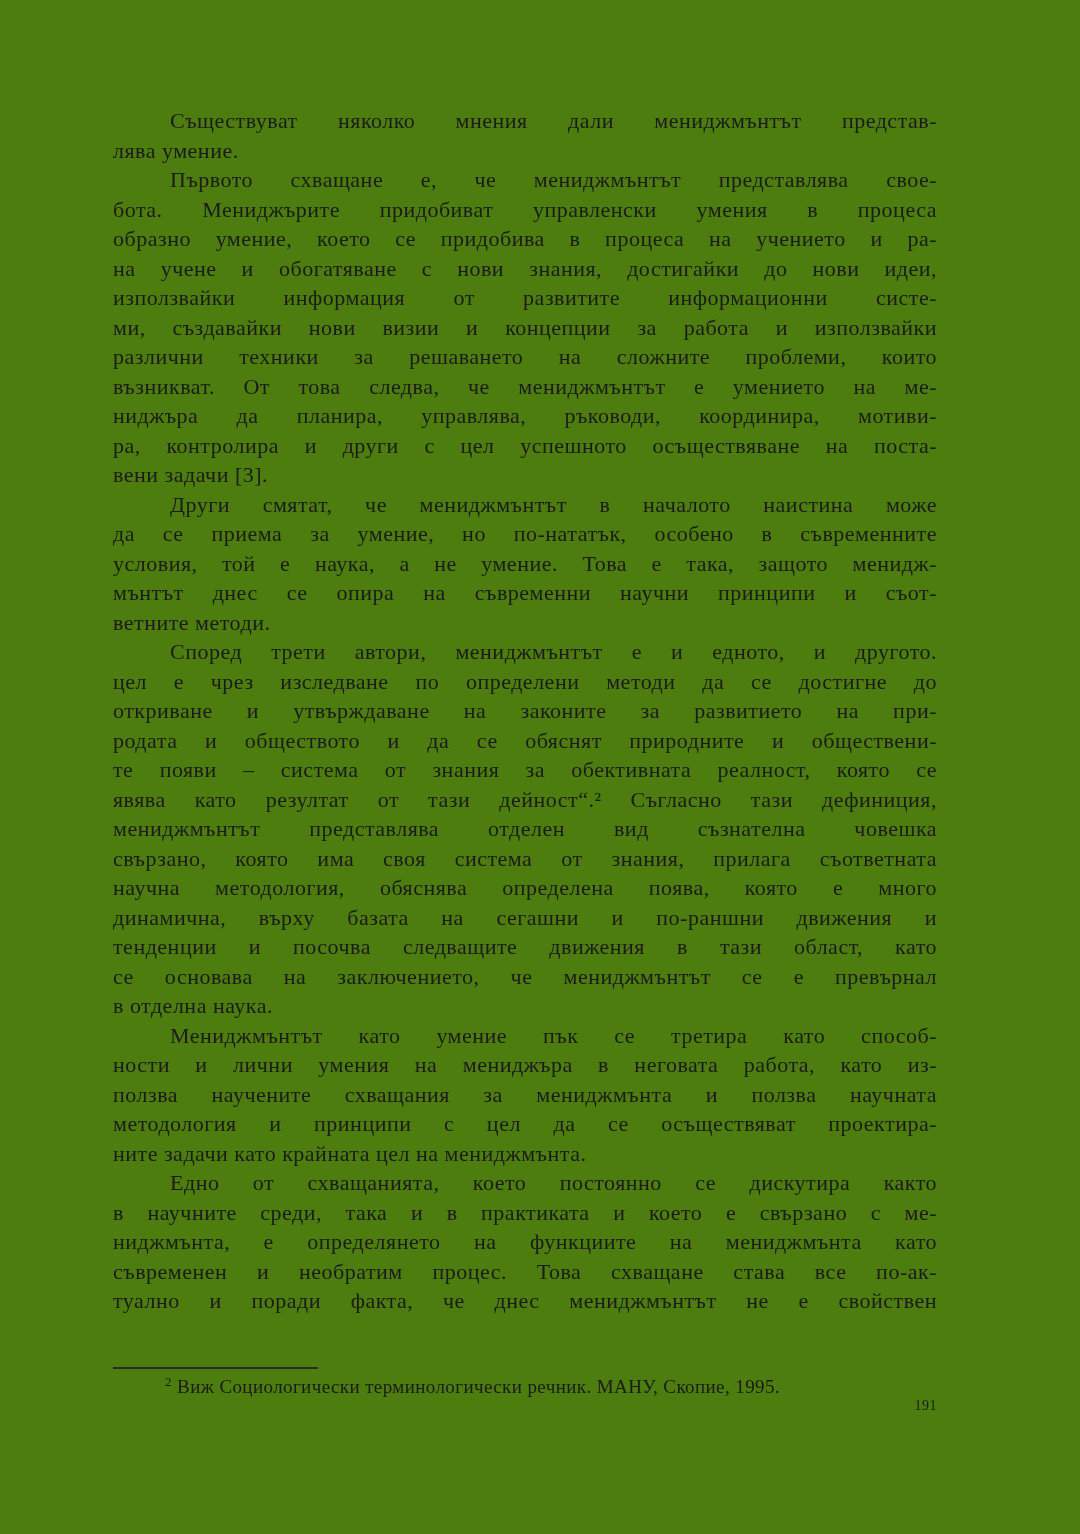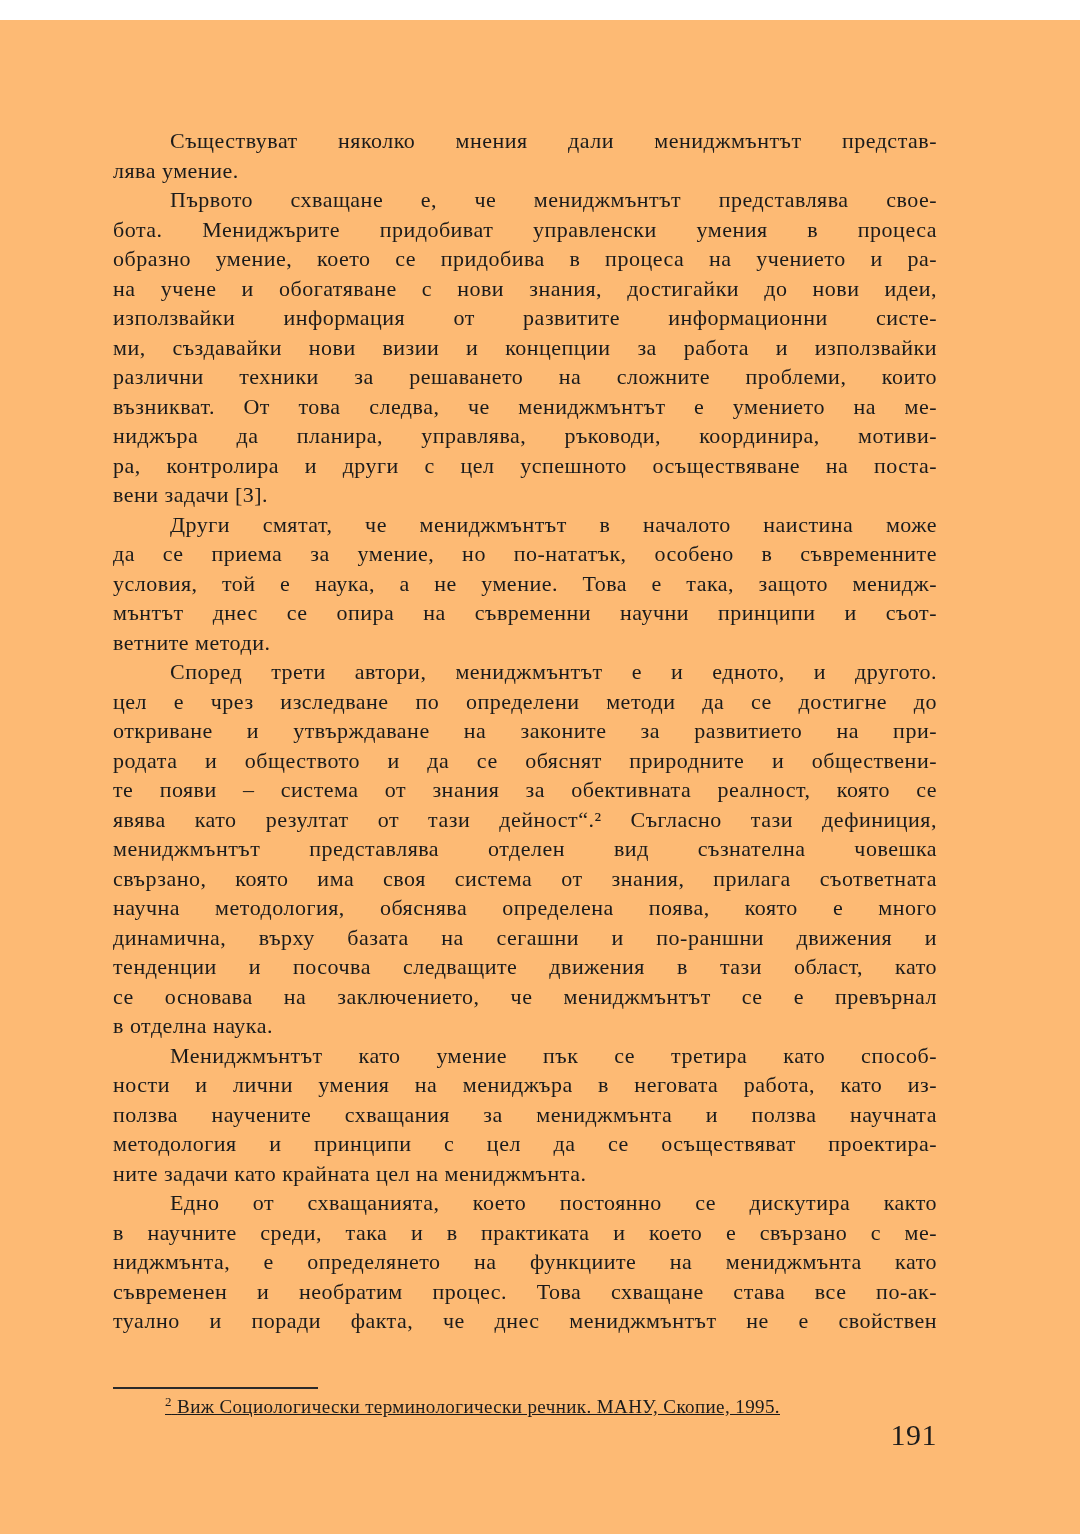--- a/index.html
+++ b/index.html
@@ -11,22 +11,21 @@
     width: 1080px;
     height: 1534px;
     position: relative;
     overflow: hidden;
     font-family: "Liberation Serif", "DejaVu Serif", serif;
     color: #1b1b1b;
   }
   .page {
     position: absolute;
     inset: 0;
-    background: #fdba74;
-    margin-top: 20px;
+    background: #4d7c0f;
   }
   .text-block {
     position: absolute;
     left: 113px;
     top: 106px;
     width: 824px;
     font-size: 22px;
     line-height: 29.5px;
     letter-spacing: 0.5px;
   }
@@ -55,35 +54,34 @@
     border-top: 2px solid #2a2a2a;
   }
   .footnote {
     position: absolute;
     left: 113px;
     top: 1374px;
     width: 824px;
     font-size: 19px;
     line-height: 26px;
     letter-spacing: 0.4px;
-    text-decoration: underline;
   }
   .footnote .indent {
     display: inline-block;
     width: 52px;
   }
   .footnote sup {
     font-size: 13px;
     line-height: 0;
   }
   .page-number {
     position: absolute;
     right: 143px;
     top: 1398px;
-    font-size: 30px;
+    font-size: 14px;
     letter-spacing: 0.5px;
   }
 </style>
 </head>
 <body>
 
 <div class="page">
 
   <div class="text-block" id="paragraphs">
       <div class="paragraph">

